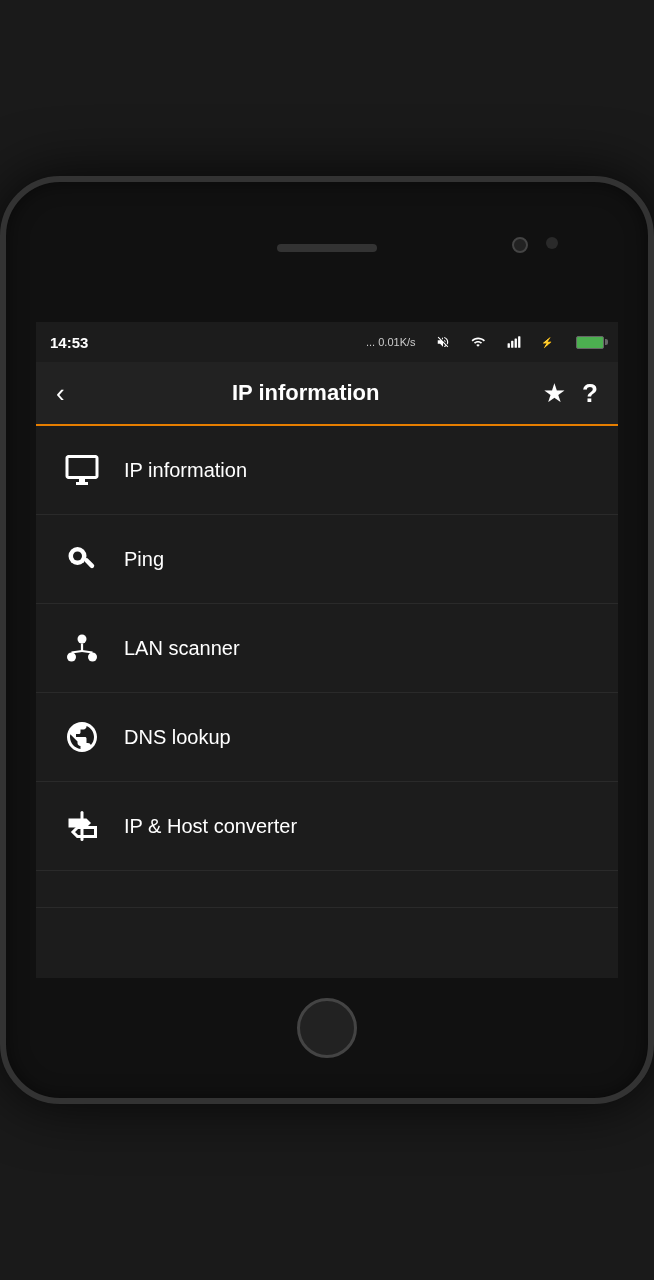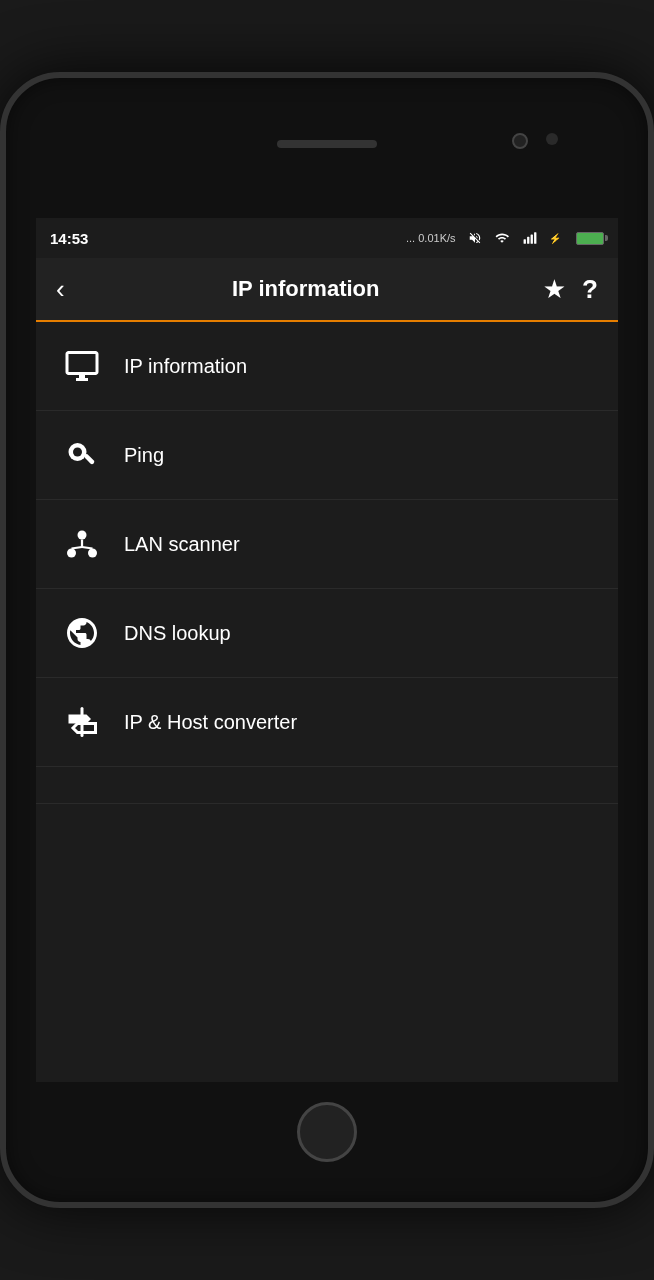--- a/index.html
+++ b/index.html
@@ -8,21 +8,21 @@
       background: #1a1a1a;
       display: flex;
       justify-content: center;
       align-items: center;
       min-height: 100vh;
       font-family: 'Arial', sans-serif;
     }
 
     .phone-outer {
       width: 654px;
-      height: 1136px;
+      height: 928px;
       background: #111;
       border-radius: 60px;
       border: 6px solid #333;
       position: relative;
       overflow: hidden;
       box-shadow: 0 0 60px rgba(0,0,0,0.8), inset 0 0 20px rgba(0,0,0,0.5);
     }
 
     .phone-screen {
       position: absolute;
@@ -46,21 +46,21 @@
 
     .status-time {
       color: #fff;
       font-size: 15px;
       font-weight: bold;
     }
 
     .status-right {
       display: flex;
       align-items: center;
-      gap: 12px;
+      gap: 20px;
       font-size: 12px;
       color: #fff;
       text-align: right;
     }
 
     .status-speed {
       font-size: 11px;
       color: #ccc;
     }
 

